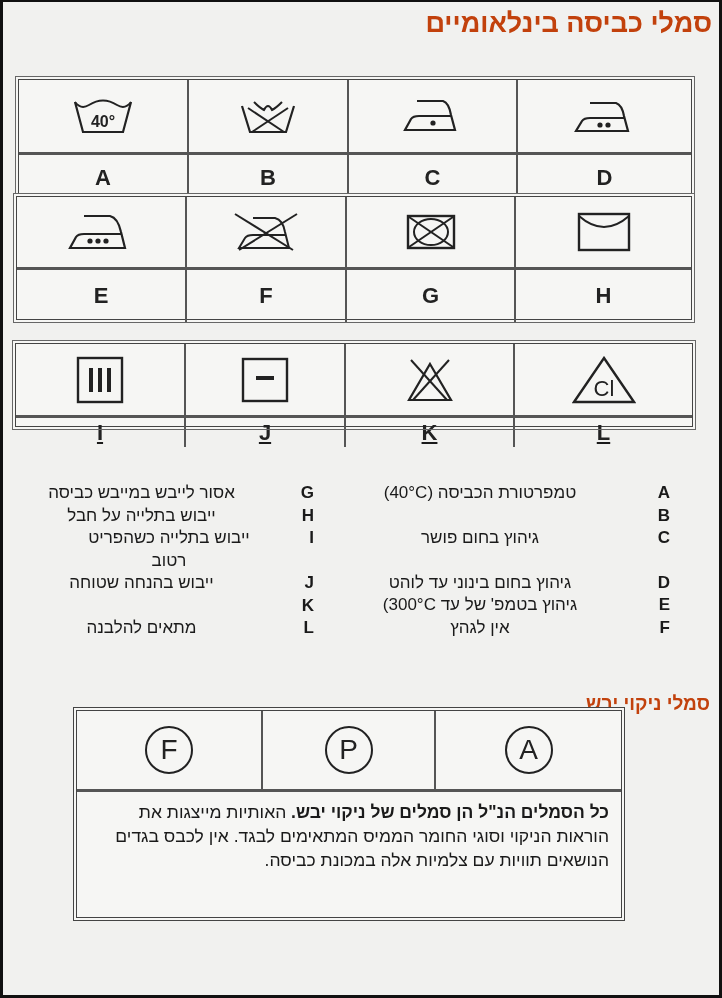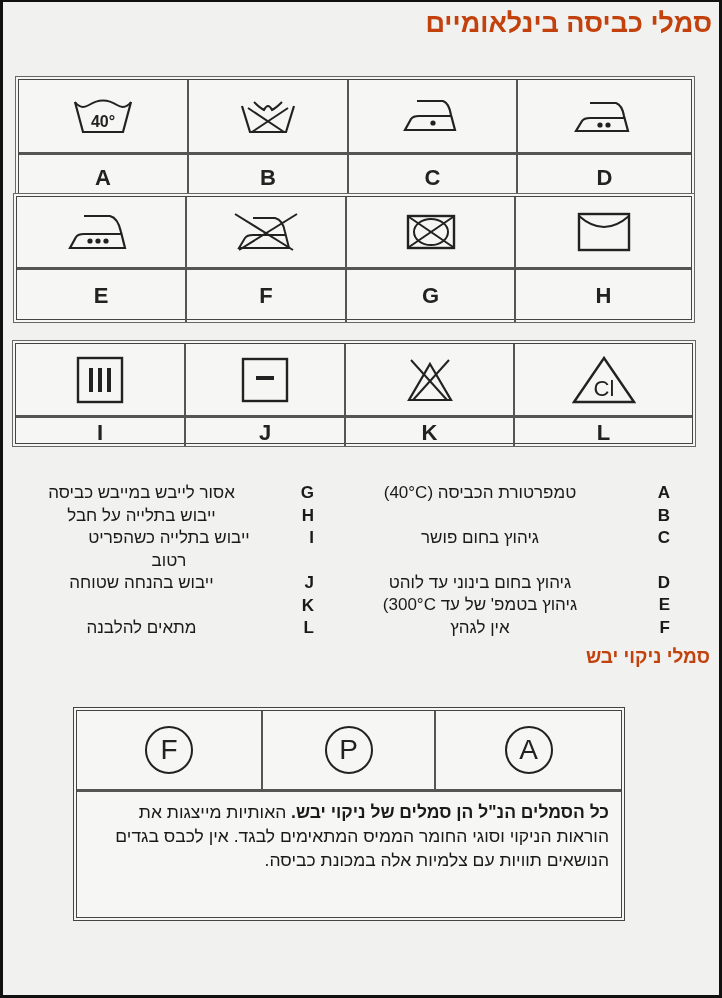--- a/index.html
+++ b/index.html
@@ -15,21 +15,21 @@
       position: absolute; left: 0; top: 0; width: 722px; height: 998px;
       box-sizing: border-box;
       border-left: 3px solid #111; border-right: 3px solid #111;
       border-top: 2px solid #111; border-bottom: 3px solid #111;
       pointer-events: none;
     }
     .heading {
       position: absolute; direction: rtl; font-weight: bold; color: #c2410c;
     }
     .h-wash { right: 10px; top: 8px; font-size: 27px; }
-    .h-dry { right: 12px; top: 646px; font-size: 19px; }
+    .h-dry { right: 12px; top: 693px; font-size: 19px; }
 
     .sym-table {
       position: absolute; box-sizing: border-box;
       border: 4px double #444;
       outline: 1px solid #666;
       outline-offset: -1px;
       background: #f6f6f4;
     }
     .cell {
       box-sizing: border-box;
@@ -147,21 +147,21 @@
     </div>
   </div>
   <div class="row" style="height:52px;">
     <div class="cell label">E</div>
     <div class="cell label">F</div>
     <div class="cell label">G</div>
     <div class="cell label">H</div>
   </div>
 </div>
 
-<div class="sym-table" style="left:12px; top:340px; width:684px; height:107px;">
+<div class="sym-table" style="left:12px; top:340px; width:684px; height:90px;text-decoration:underline;">
   <div class="row sym" style="height:71px;">
     <div class="cell">
       <svg width="48" height="48" viewBox="0 0 48 48">
         <rect x="2" y="2" width="44" height="44" fill="none" stroke="#222" stroke-width="2.4"></rect>
         <rect x="13" y="12" width="4" height="24" fill="#222"></rect>
         <rect x="22" y="12" width="4" height="24" fill="#222"></rect>
         <rect x="31" y="12" width="4" height="24" fill="#222"></rect>
       </svg>
     </div>
     <div class="cell">

